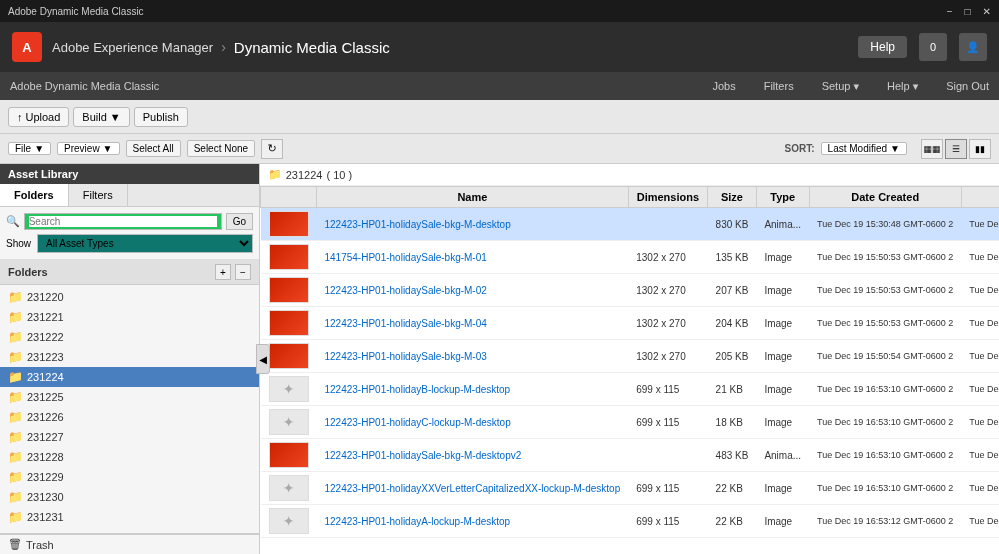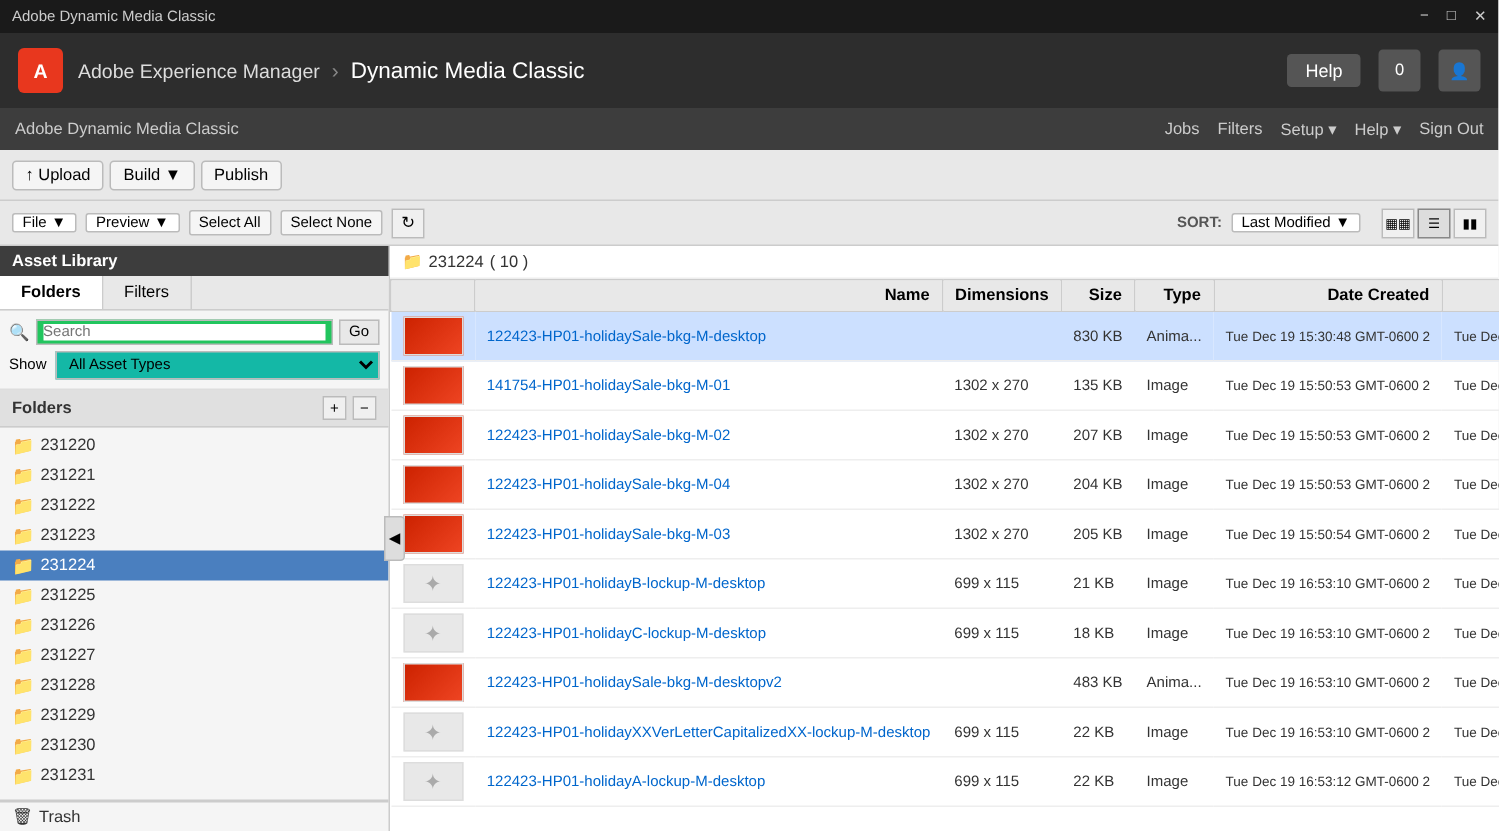--- a/index.html
+++ b/index.html
@@ -18,21 +18,21 @@
     .breadcrumb-text { color: #ddd; font-size: 13px; }
     .breadcrumb-sep { color: #888; font-size: 14px; }
     .breadcrumb-current { color: white; font-size: 15px; font-weight: 300; }
     .header-right { display: flex; align-items: center; gap: 12px; }
     .help-btn { background: #555; color: white; padding: 4px 12px; border-radius: 3px; cursor: pointer; font-size: 12px; }
     .header-icon { width: 28px; height: 28px; background: #555; border-radius: 3px; display: flex; align-items: center; justify-content: center; color: white; cursor: pointer; font-size: 11px; }
 
     
     .nav-bar { background: #3d3d3d; height: 28px; display: flex; align-items: center; justify-content: space-between; padding: 0 10px; }
     .nav-left { color: #ccc; font-size: 11px; }
-    .nav-right { display: flex; gap: 12px; font-size: 11px; color: #ccc; cursor: pointer; }
+    .nav-right { display: flex; gap: 28px; font-size: 11px; color: #ccc; cursor: pointer; }
     .nav-right span { cursor: pointer; }
 
     
     .toolbar { background: #e8e8e8; height: 34px; display: flex; align-items: center; padding: 0 8px; gap: 4px; border-bottom: 1px solid #ccc; }
     .toolbar-btn { background: #f5f5f5; border: 1px solid #bbb; border-radius: 3px; padding: 3px 8px; cursor: pointer; font-size: 11px; display: flex; align-items: center; gap: 3px; }
 
     
     .toolbar2 { background: #e8e8e8; height: 30px; display: flex; align-items: center; padding: 0 8px; gap: 6px; border-bottom: 1px solid #ccc; }
     .sort-label { color: #555; font-size: 10px; font-weight: bold; margin-left: auto; }
     .sort-dropdown { background: white; border: 1px solid #bbb; border-radius: 2px; padding: 0 6px; font-size: 10px; cursor: pointer; display: flex; align-items: center; gap: 3px; }
@@ -51,42 +51,42 @@
     .sidebar-tabs { display: flex; border-bottom: 1px solid #ccc; background: #e8e8e8; }
     .sidebar-tab { padding: 5px 14px; cursor: pointer; font-size: 11px; border-right: 1px solid #ccc; }
     .sidebar-tab.active { background: white; font-weight: bold; }
     .sidebar-search { padding: 6px; border-bottom: 1px solid #ddd; }
     .search-row { display: flex; gap: 4px; align-items: center; }
     .search-box { flex: 1; display: flex; align-items: center; border: 1px solid #bbb; background: #22c55e; padding: 2px 4px; }
     .search-input { flex: 1; border: none; outline: none; font-size: 10px; }
     .search-go { background: #e8e8e8; border: 1px solid #bbb; padding: 2px 6px; cursor: pointer; font-size: 10px; }
     .adv-search { font-size: 10px; color: #0066cc; cursor: pointer; padding-top: 3px; }
     .show-row { display: flex; align-items: center; gap: 6px; font-size: 10px; padding-top: 4px; }
-    .show-dropdown { border: 1px solid #bbb; background: #14b8a6; padding: 2px 4px; font-size: 10px; flex: 1; }
+    .show-dropdown { border: 1px solid #bbb; background: #0f766e; padding: 2px 4px; font-size: 10px; flex: 1; }
     .folder-header { display: flex; align-items: center; justify-content: space-between; padding: 4px 8px; background: #e0e0e0; border-bottom: 1px solid #ccc; }
     .folder-title { font-size: 11px; font-weight: bold; color: #333; }
     .folder-actions { display: flex; gap: 4px; }
     .folder-action-btn { width: 16px; height: 16px; background: #f0f0f0; border: 1px solid #bbb; cursor: pointer; font-size: 10px; display: flex; align-items: center; justify-content: center; }
     .folder-list { flex: 1; overflow-y: auto; padding: 2px 0; }
     .folder-item { display: flex; align-items: center; padding: 3px 8px; cursor: pointer; font-size: 11px; color: #333; }
     .folder-item.selected { background: #4a7fbf; color: white; }
     .folder-icon { margin-right: 4px; font-size: 12px; }
     .trash-item { display: flex; align-items: center; padding: 3px 8px; cursor: pointer; font-size: 11px; color: #333; border-top: 1px solid #ccc; margin-top: auto; }
     .sidebar-footer { border-top: 1px solid #ccc; }
     .collapse-btn { position: absolute; right: -10px; top: 50%; transform: translateY(-50%); background: #ddd; border: 1px solid #bbb; width: 14px; height: 30px; cursor: pointer; font-size: 10px; display: flex; align-items: center; justify-content: center; border-radius: 0 3px 3px 0; }
     .sidebar-wrapper { position: relative; }
 
     
     .content { flex: 1; background: white; display: flex; flex-direction: column; overflow: hidden; }
     .folder-path { padding: 4px 8px; font-size: 11px; color: #333; border-bottom: 1px solid #eee; display: flex; align-items: center; gap: 4px; }
 
     
     .asset-table { flex: 1; overflow-y: auto; }
     table { width: 100%; border-collapse: collapse; }
-    th { background: #e8e8e8; border: 1px solid #ccc; padding: 4px 8px; text-align: right; font-size: 11px; font-weight: bold; position: sticky; top: 0; white-space: nowrap; }
+    th { background: #e8e8e8; border: 1px solid #ccc; padding: 4px 8px; text-align: center; font-size: 11px; font-weight: bold; position: sticky; top: 0; white-space: nowrap; }
     td { border-bottom: 1px solid #eee; padding: 3px 8px; font-size: 10px; color: #333; vertical-align: middle; white-space: nowrap; }
     .thumb-cell { width: 50px; }
     .date-cell { font-size: 9px; color: #333; }
     .file-name { color: #0066cc; cursor: pointer; font-size: 10px; }
 
     
     ::-webkit-scrollbar { width: 8px; height: 8px; }
     ::-webkit-scrollbar-track { background: #f0f0f0; }
     ::-webkit-scrollbar-thumb { background: #bbb; border-radius: 2px; }
   </style>

